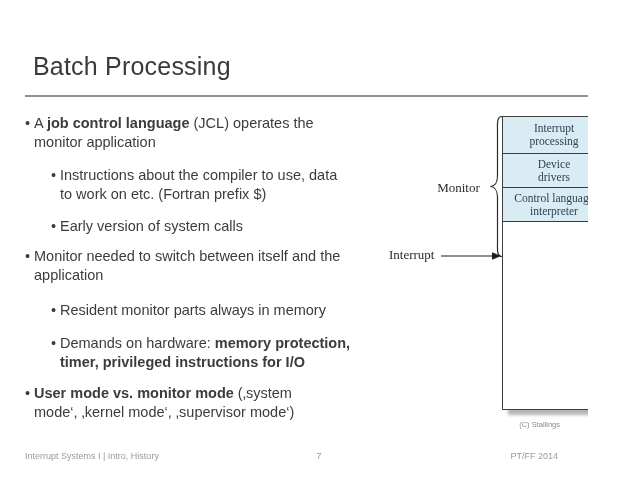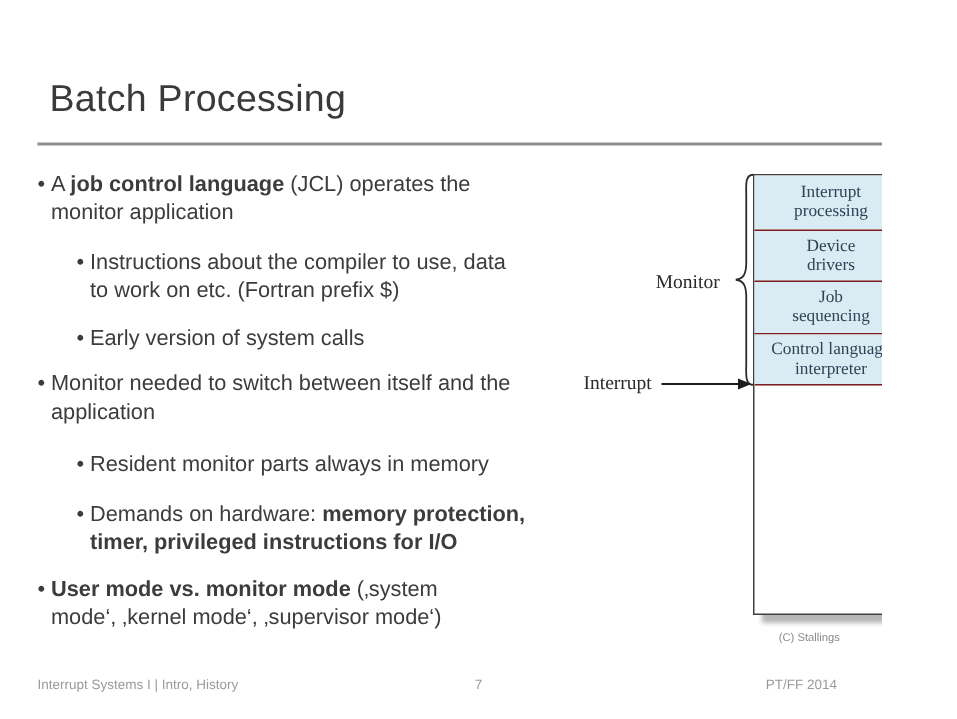--- a/index.html
+++ b/index.html
@@ -128,24 +128,20 @@
 
   <div class="mem-stack">
     <div class="mem-cell c0">
       <div>Interrupt</div>
       <div>processing</div>
     </div>
     <div class="mem-cell c1">
       <div>Device</div>
       <div>drivers</div>
     </div>
-    <div class="mem-cell c2">
-      <div>Job</div>
-      <div>sequencing</div>
-    </div>
     <div class="mem-cell c3">
       <div>Control language</div>
       <div>interpreter</div>
     </div>
   </div>
 
   <svg class="brace-svg" width="14" height="143" viewBox="0 0 14 143">
     <path d="M13,1.5 C7.5,1.5 8.5,9 8.5,16 L8.5,60 C8.5,68 6.5,71 1.5,71.5 C6.5,72 8.5,75 8.5,83 L8.5,127 C8.5,134 7.5,141.5 13,141.5" fill="none" stroke="#2b2b2b" stroke-width="1.2"></path>
   </svg>
 

